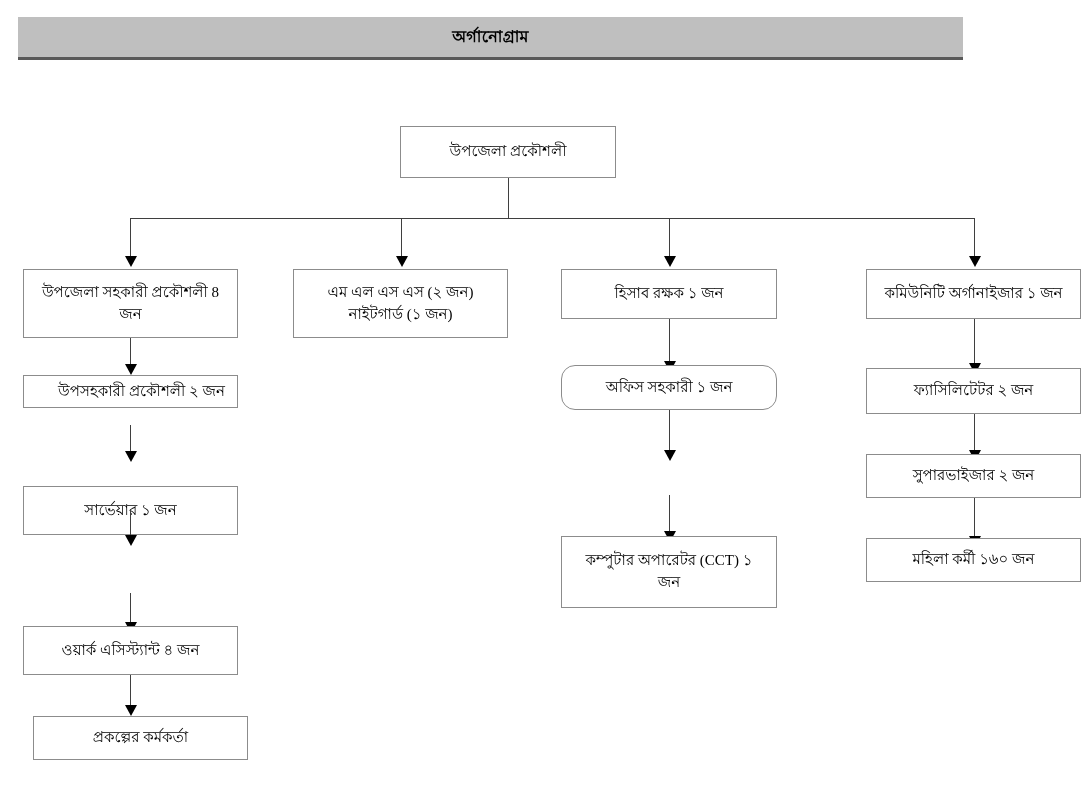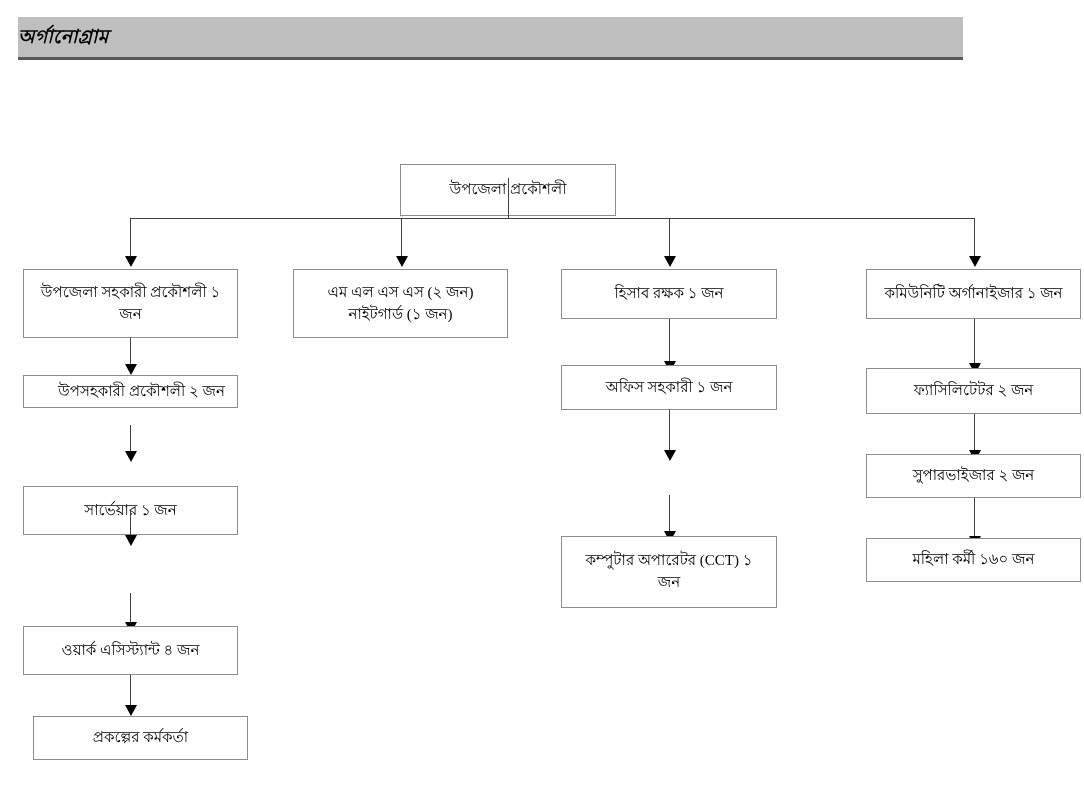--- a/index.html
+++ b/index.html
@@ -27,24 +27,23 @@
     border-bottom: 3px solid #595959;
     box-sizing: content-box;
   }
   #title-text {
     position: absolute;
     left: 0;
     top: 0;
     width: 945px;
     height: 40px;
     line-height: 40px;
-    text-align: left;
-    font-style: italic;
+    text-align: center;
     font-weight: bold;
-    font-size: 19px;
+    font-size: 16px;
     color: #000000;
     letter-spacing: 0.3px;
     white-space: nowrap;
   }
 
   
   .node {
     position: absolute;
     box-sizing: border-box;
     border: 1px solid #8c8c8c;
@@ -85,21 +84,21 @@
 </style>
 </head>
 <body>
 
 <div id="page">
 
   <div id="title-banner">
     <div id="title-text">অর্গানোগ্রাম</div>
   </div>
 
-  <div class="node" style="left:400px; top:126px; width:216px; height:52px;margin-top:38px;">
+  <div class="node" style="left:400px; top:126px; width:216px; height:52px;">
     <span class="label">উপজেলা প্রকৌশলী</span>
   </div>
 
   <div class="vline" style="left:508px; top:178px; height:40px;"></div>
 
   <div class="hline" style="left:130px; top:218px; width:845px;"></div>
 
   <div class="vline" style="left:130px; top:218px; height:40px;"></div>
   <div class="arrow" style="left:125px; top:256px;"></div>
 
@@ -107,21 +106,21 @@
   <div class="arrow" style="left:396px; top:256px;"></div>
 
   <div class="vline" style="left:669px; top:218px; height:40px;"></div>
   <div class="arrow" style="left:664px; top:256px;"></div>
 
   <div class="vline" style="left:974px; top:218px; height:40px;"></div>
   <div class="arrow" style="left:969px; top:256px;"></div>
 
   <div class="node" style="left:23px; top:269px; width:215px; height:69px;">
     <span class="label">
-      <span>উপজেলা সহকারী প্রকৌশলী ১</span><br>
+      <span>উপজেলা সহকারী প্রকৌশলী 8</span><br>
       <span>জন</span>
     </span>
   </div>
 
   <div class="vline" style="left:130px; top:338px; height:28px;"></div>
   <div class="arrow" style="left:125px; top:364px;"></div>
 
   <div class="node" style="left:23px; top:375px; width:215px; height:33px;padding-left:28px;">
     <span class="label">উপসহকারী প্রকৌশলী ২ জন</span>
   </div>
@@ -158,21 +157,21 @@
     </span>
   </div>
 
   <div class="node" style="left:561px; top:269px; width:216px; height:50px;">
     <span class="label">হিসাব রক্ষক ১ জন</span>
   </div>
 
   <div class="vline" style="left:669px; top:319px; height:44px;"></div>
   <div class="arrow" style="left:664px; top:361px;"></div>
 
-  <div class="node" style="left:561px; top:365px; width:216px; height:45px;">
+  <div class="node" style="left:561px; top:365px; width:216px; height:45px;border-radius:14px;">
     <span class="label">অফিস সহকারী ১ জন</span>
   </div>
 
   <div class="vline" style="left:669px; top:410px; height:42px;"></div>
   <div class="arrow" style="left:664px; top:450px;"></div>
 
 
   <div class="vline" style="left:669px; top:495px; height:38px;"></div>
   <div class="arrow" style="left:664px; top:531px;"></div>
 

